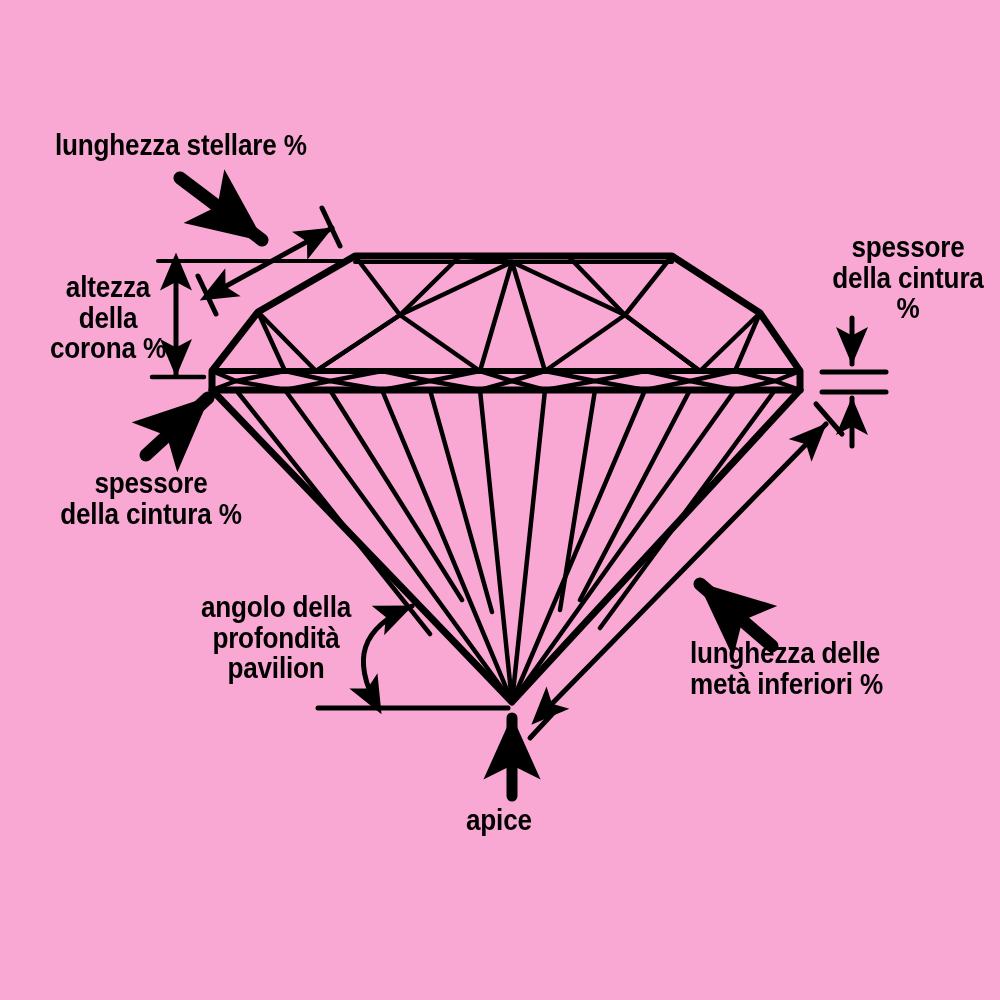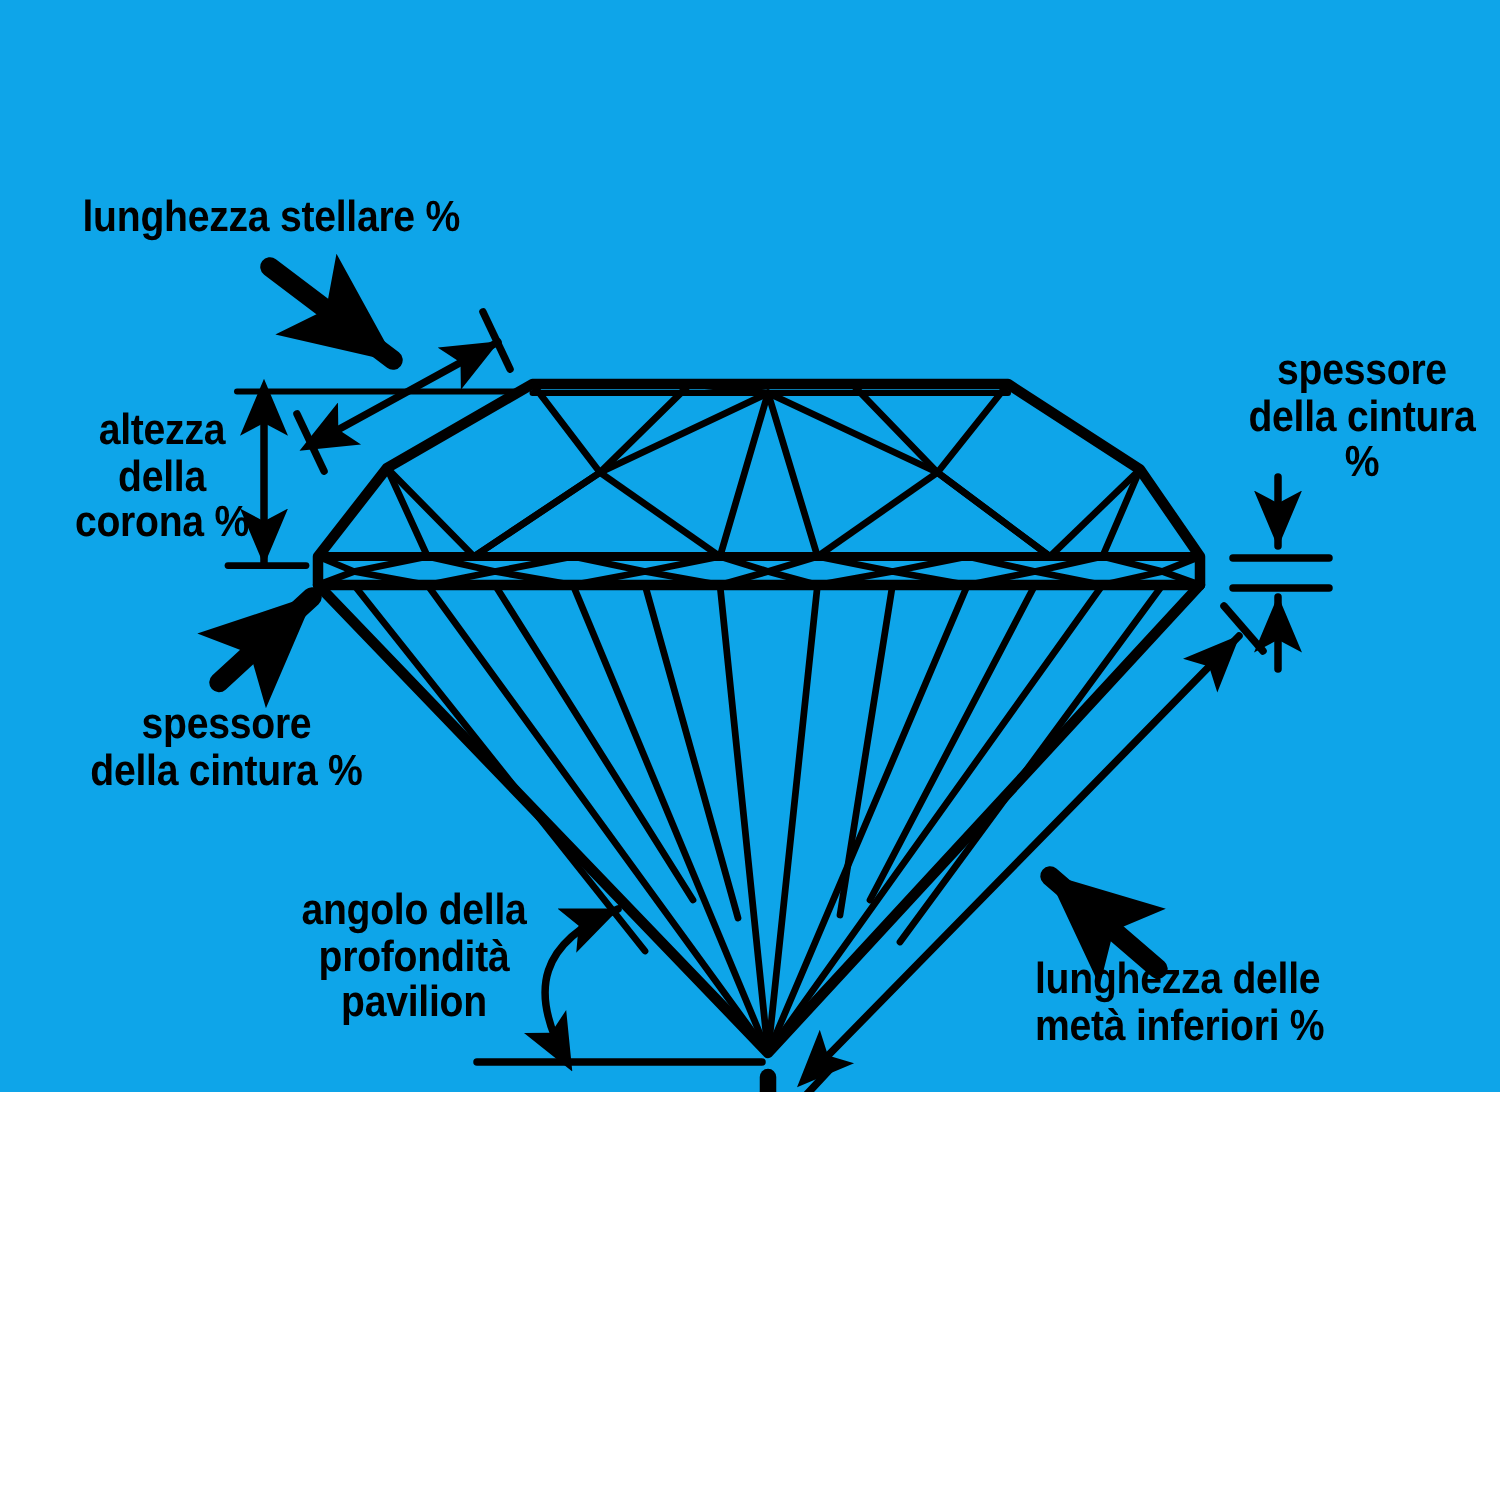--- a/index.html
+++ b/index.html
@@ -6,22 +6,22 @@
     margin: 0;
     padding: 0;
     background: #ffffff;
   }
   body {
     font-family: "Liberation Sans", sans-serif;
   }
   #canvas {
     position: relative;
     width: 1000px;
-    height: 728px;
-    background: #0ea5e9;
+    height: 1000px;
+    background: #f9a8d4;
     overflow: hidden;
   }
   svg.diagram {
     position: absolute;
     left: 0;
     top: 0;
     width: 1000px;
     height: 1000px;
   }
   .lbl {

